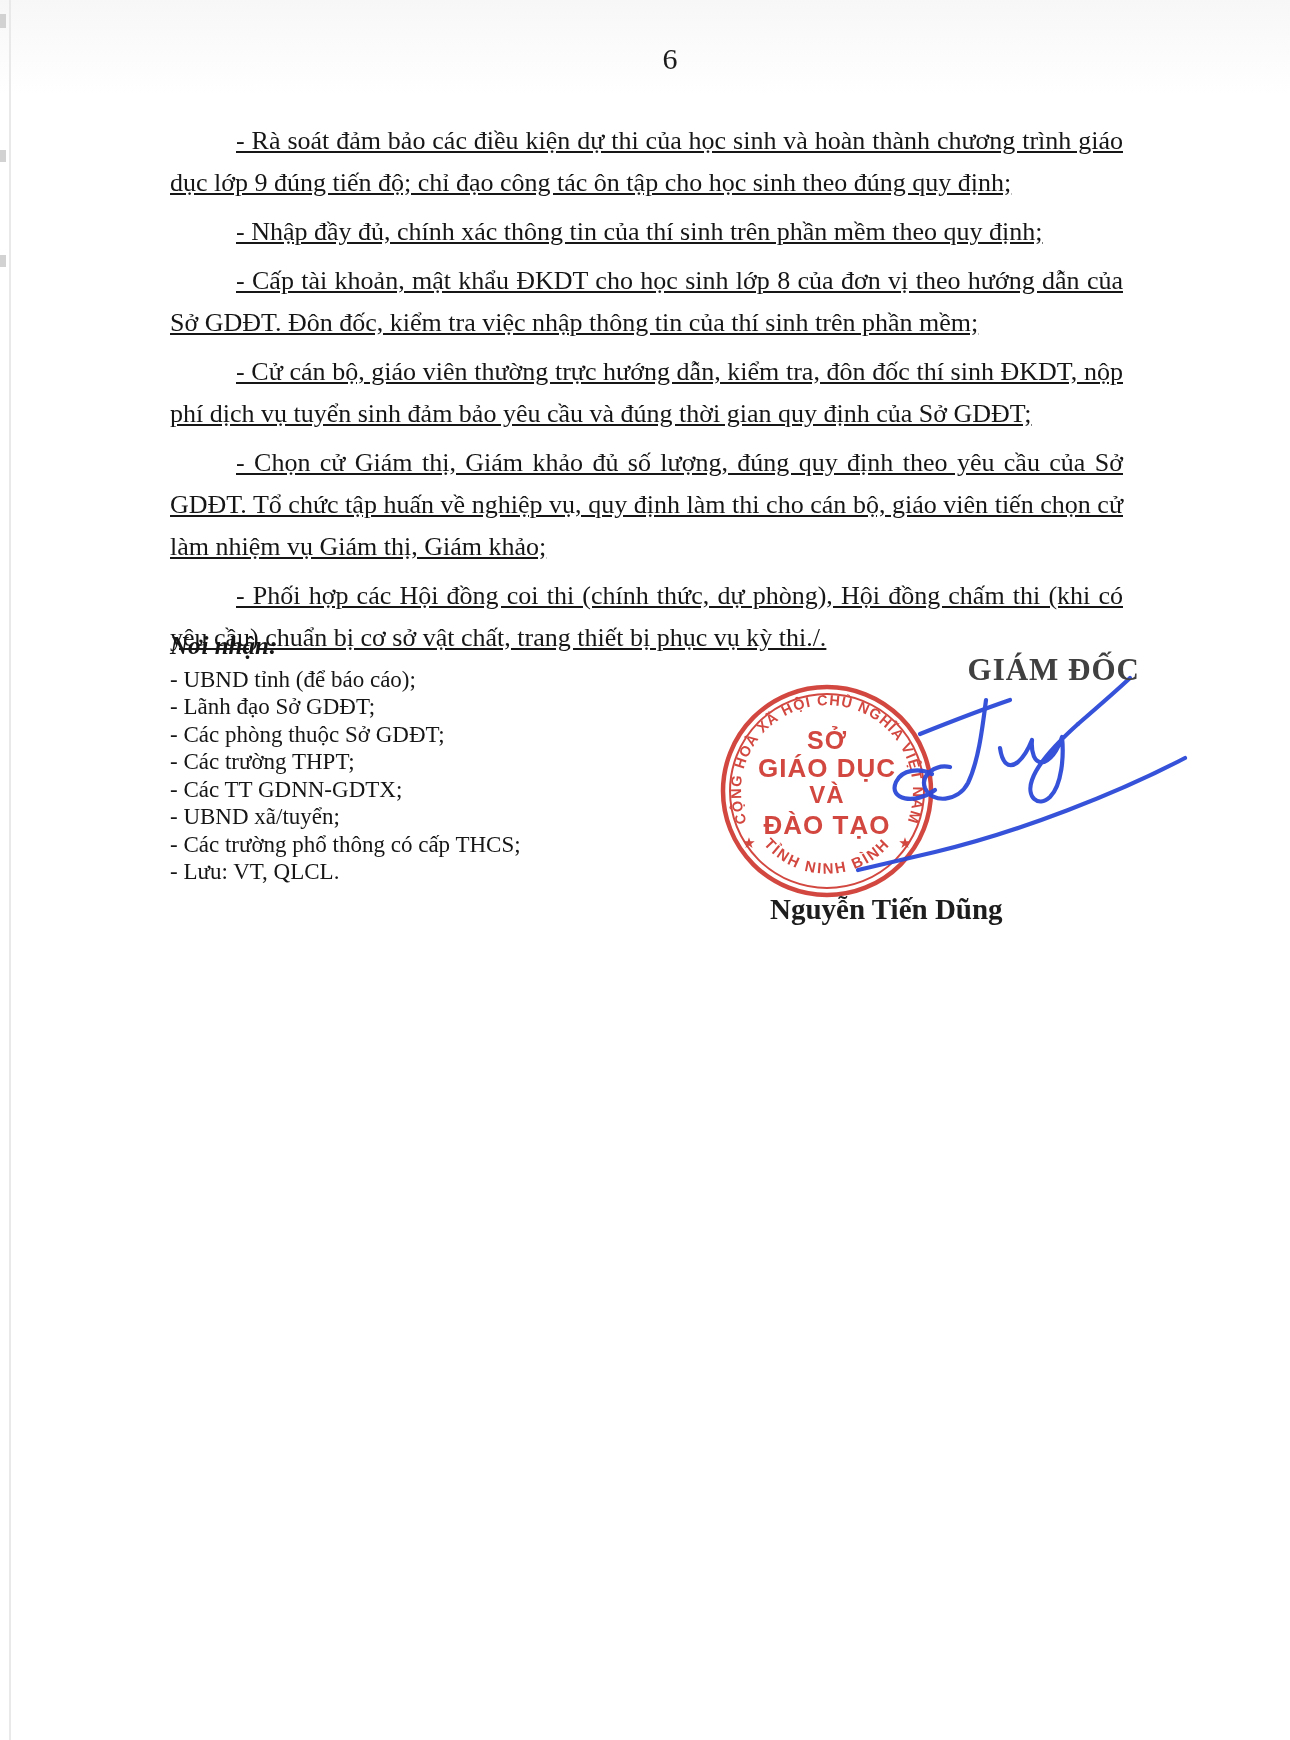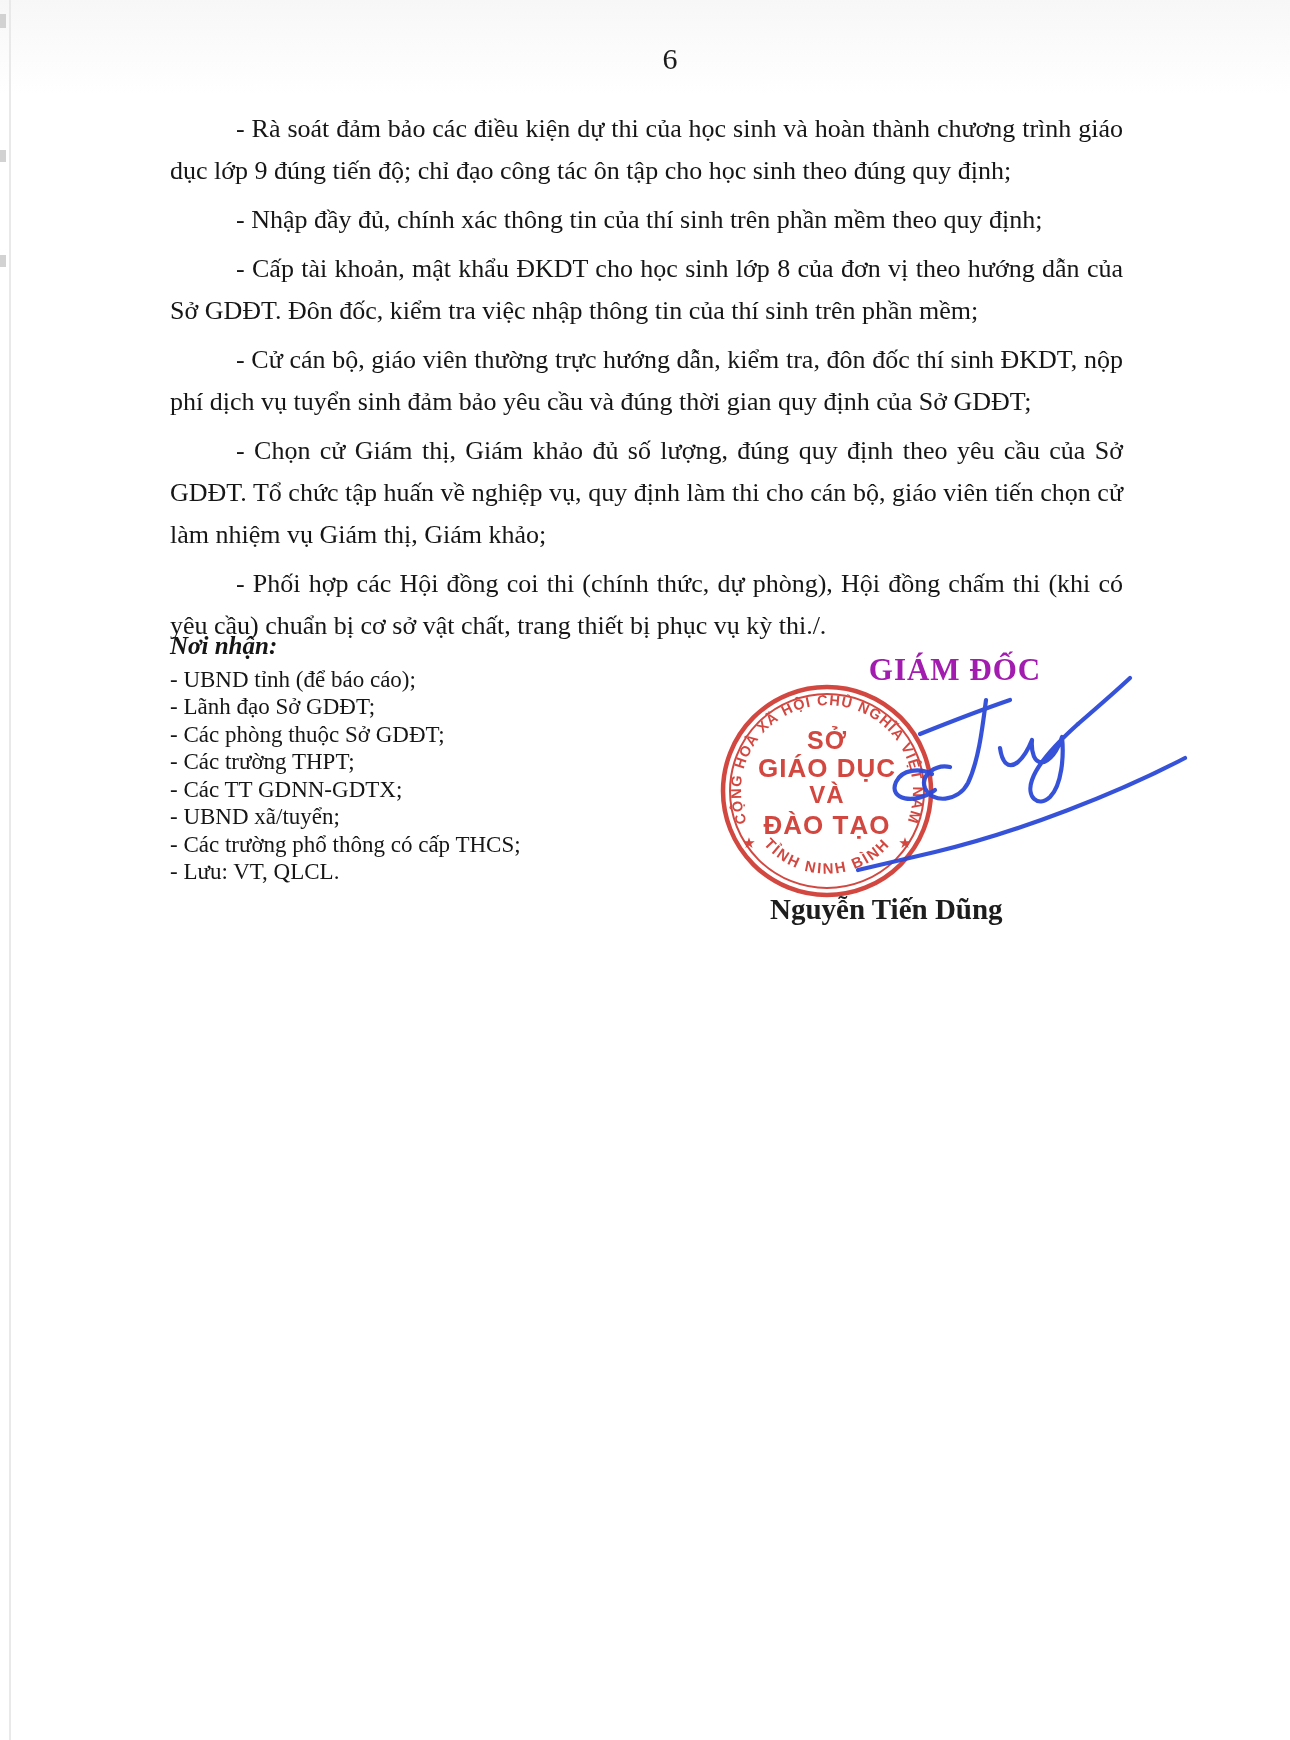--- a/index.html
+++ b/index.html
@@ -18,35 +18,35 @@
   .scan-nick{position:absolute;left:0;width:6px;background:#d2d2d2;}
   .n1{top:14px;height:14px;}
   .n2{top:150px;height:12px;}
   .n3{top:255px;height:12px;}
 
   .page-number{
     position:absolute;left:170px;top:42px;width:1000px;
     text-align:center;font-size:30px;color:#1b1b1b;
   }
   .body-text{
-    position:absolute;left:170px;top:108px;width:953px;
-    font-size:26px;line-height:42px;text-align:justify;
+    position:absolute;left:170px;top:120px;width:953px;
+    font-size:26px;line-height:42px;text-align:justify;text-decoration:underline;
   }
   .body-text p{margin:0 0 7px 0;text-indent:66px;}
 
   .recipients{
     position:absolute;left:170px;top:632px;width:480px;
     font-size:23px;line-height:27.5px;
   }
   .recipients-heading{font-weight:bold;font-style:italic;font-size:25px;margin-bottom:6px;}
   .recipient-item{white-space:nowrap;}
 
   .sign-title{
     position:absolute;left:770px;top:652px;width:370px;
-    text-align:center;font-size:31px;font-weight:bold;letter-spacing:1px;color:#a21caf;
+    text-align:right;font-size:31px;font-weight:bold;letter-spacing:1px;color:#404040;
     z-index:4;
   }
   .sign-name{
     position:absolute;left:770px;top:893px;width:370px;
     font-size:29px;font-weight:bold;color:#1d1d1d;
     z-index:4;
   }
   .seal-svg{position:absolute;left:712px;top:676px;z-index:2;}
   .signature-svg{position:absolute;left:790px;top:620px;z-index:3;}
   .seal-text{font-family:"Liberation Sans","DejaVu Sans",sans-serif;font-weight:bold;}

